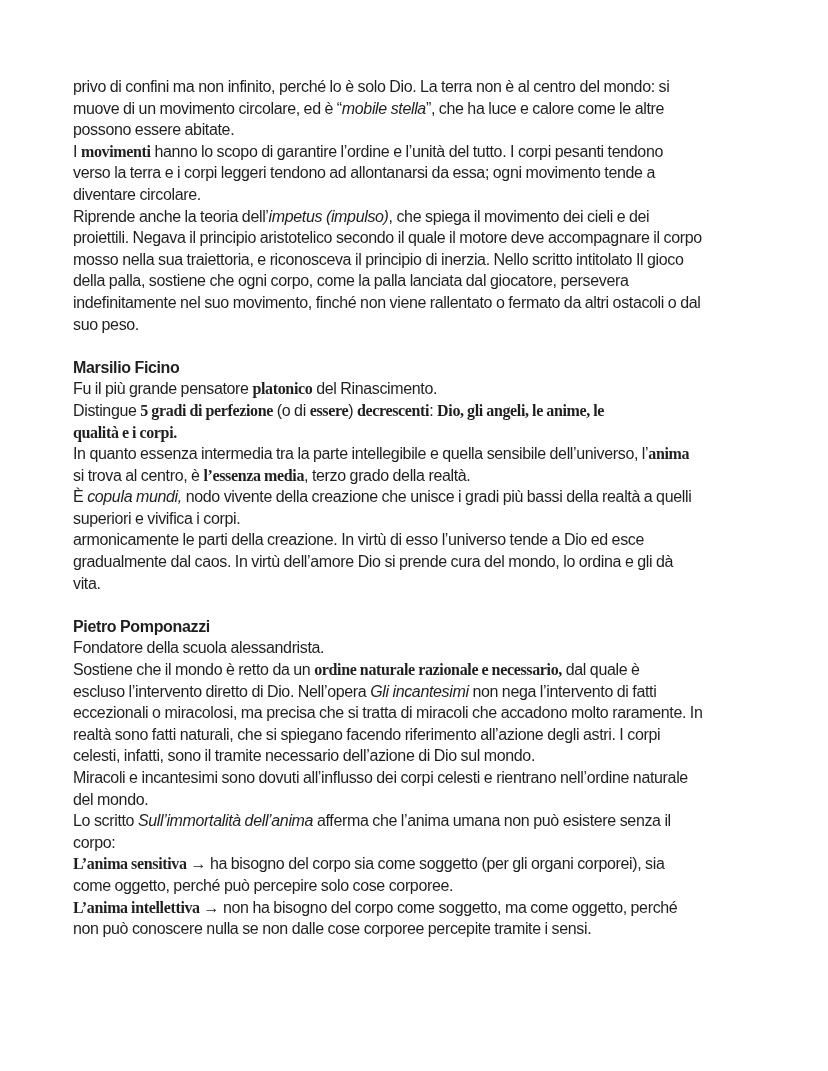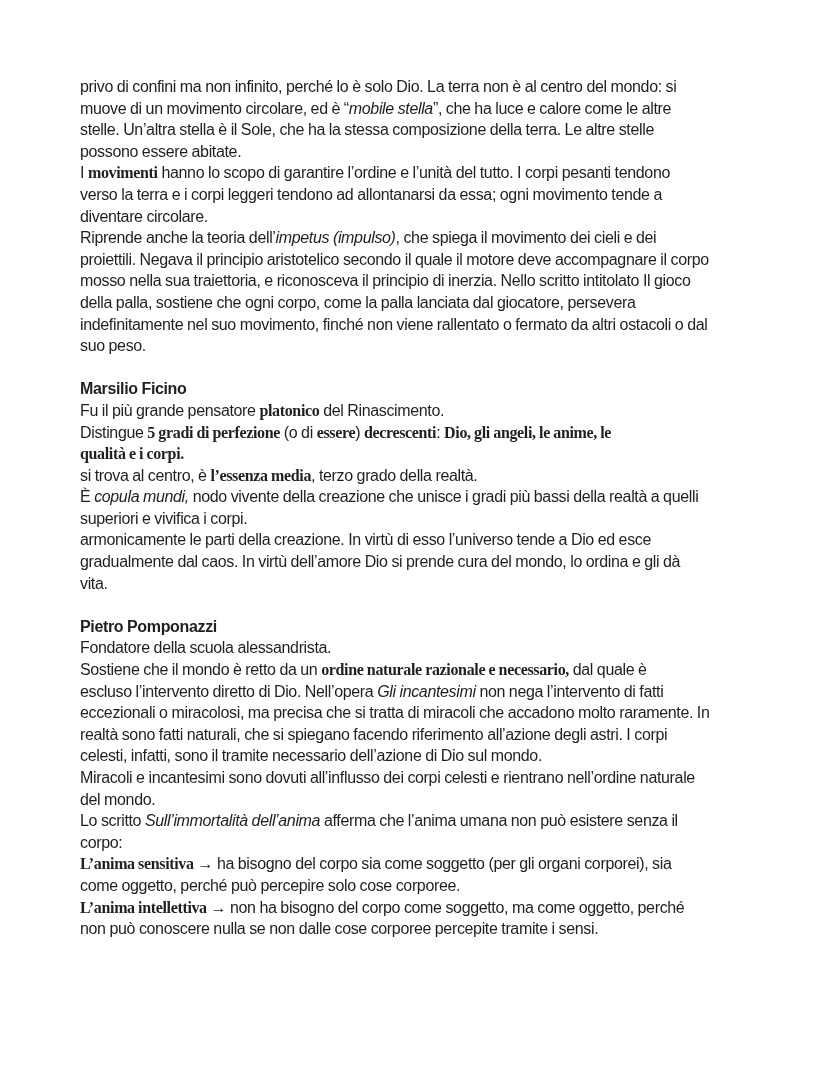--- a/index.html
+++ b/index.html
@@ -8,21 +8,21 @@
       background: #ffffff;
     }
     body {
       width: 828px;
       height: 1071px;
       overflow: hidden;
       position: relative;
     }
     .page {
       position: absolute;
-      left: 80px;
+      left: 73px;
       top: 76px;
       width: 700px;
       font-family: "Liberation Sans", "DejaVu Sans", sans-serif;
       font-size: 16px;
       line-height: 21.6px;
       color: #1f1f1f;
       letter-spacing: -0.35px;
       word-spacing: -0.3px;
     }
     .line {
@@ -37,40 +37,40 @@
     .heading { font-weight: bold; }
   </style>
 </head>
 <body>
 
 <div class="page">
 
   <div class="section">
       <span class="line"><span>privo di confini ma non infinito, perché lo è solo Dio. La terra non è al centro del mondo: si</span></span>
       <span class="line"><span>muove di un movimento circolare, ed è “</span><span class="i">mobile stella</span><span>”, che ha luce e calore come le altre</span></span>
-      <span class="line"><span>stelle. Un’altra stella è il Sole, che ha la stessa composizione della terra. Le altre stelle</span></span>
       <span class="line"><span>possono essere abitate.</span></span>
       <span class="line"><span>I </span><span class="b">movimenti</span><span> hanno lo scopo di garantire l’ordine e l’unità del tutto. I corpi pesanti tendono</span></span>
       <span class="line"><span>verso la terra e i corpi leggeri tendono ad allontanarsi da essa; ogni movimento tende a</span></span>
       <span class="line"><span>diventare circolare.</span></span>
       <span class="line"><span>Riprende anche la teoria dell’</span><span class="bi">impetus</span><span> </span><span class="i">(impulso)</span><span>, che spiega il movimento dei cieli e dei</span></span>
       <span class="line"><span>proiettili. Negava il principio aristotelico secondo il quale il motore deve accompagnare il corpo</span></span>
       <span class="line"><span>mosso nella sua traiettoria, e riconosceva il principio di inerzia. Nello scritto intitolato Il gioco</span></span>
       <span class="line"><span>della palla, sostiene che ogni corpo, come la palla lanciata dal giocatore, persevera</span></span>
       <span class="line"><span>indefinitamente nel suo movimento, finché non viene rallentato o fermato da altri ostacoli o dal</span></span>
       <span class="line"><span>suo peso.</span></span>
     </div>
 
   <div class="gap"></div>
 
   <div class="section">
     <span class="line heading">Marsilio Ficino</span>
   <span class="line"><span>Fu il più grande pensatore </span><span class="b">platonico</span><span> del Rinascimento.</span></span>
       <span class="line"><span>Distingue </span><span class="b">5 gradi di perfezione</span><span> (o di </span><span class="b">essere</span><span>) </span><span class="b">decrescenti</span><span>: </span><span class="b">Dio, gli angeli, le anime, le</span></span>
       <span class="line"><span class="b">qualità e i corpi.</span></span>
+      <span class="line"><span>In quanto essenza intermedia tra la parte intellegibile e quella sensibile dell’universo, l’</span><span class="b">anima</span></span>
       <span class="line"><span>si trova al centro, è </span><span class="b">l’essenza media</span><span>, terzo grado della realtà.</span></span>
       <span class="line"><span>È </span><span class="bi">copula mundi,</span><span> nodo vivente della creazione che unisce i gradi più bassi della realtà a quelli</span></span>
       <span class="line"><span>superiori e vivifica i corpi.</span></span>
       <span class="line"><span>armonicamente le parti della creazione. In virtù di esso l’universo tende a Dio ed esce</span></span>
       <span class="line"><span>gradualmente dal caos. In virtù dell’amore Dio si prende cura del mondo, lo ordina e gli dà</span></span>
       <span class="line"><span>vita.</span></span>
     </div>
 
   <div class="gap"></div>
 

